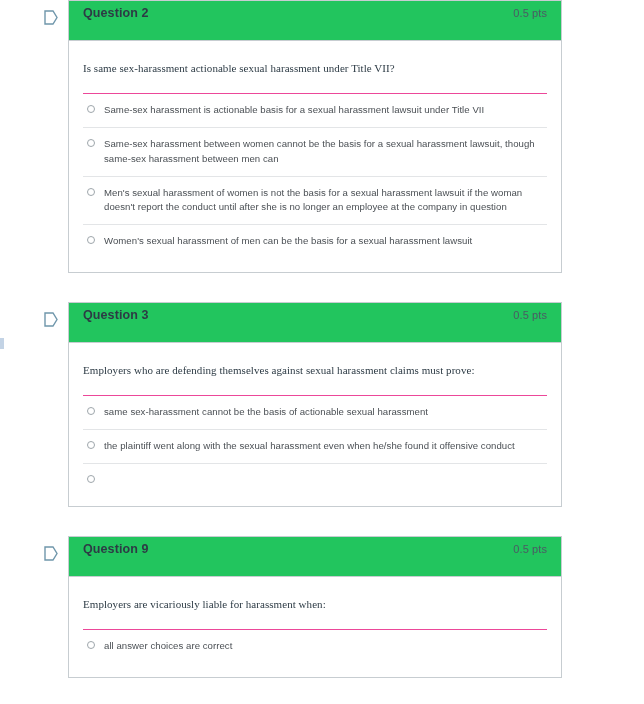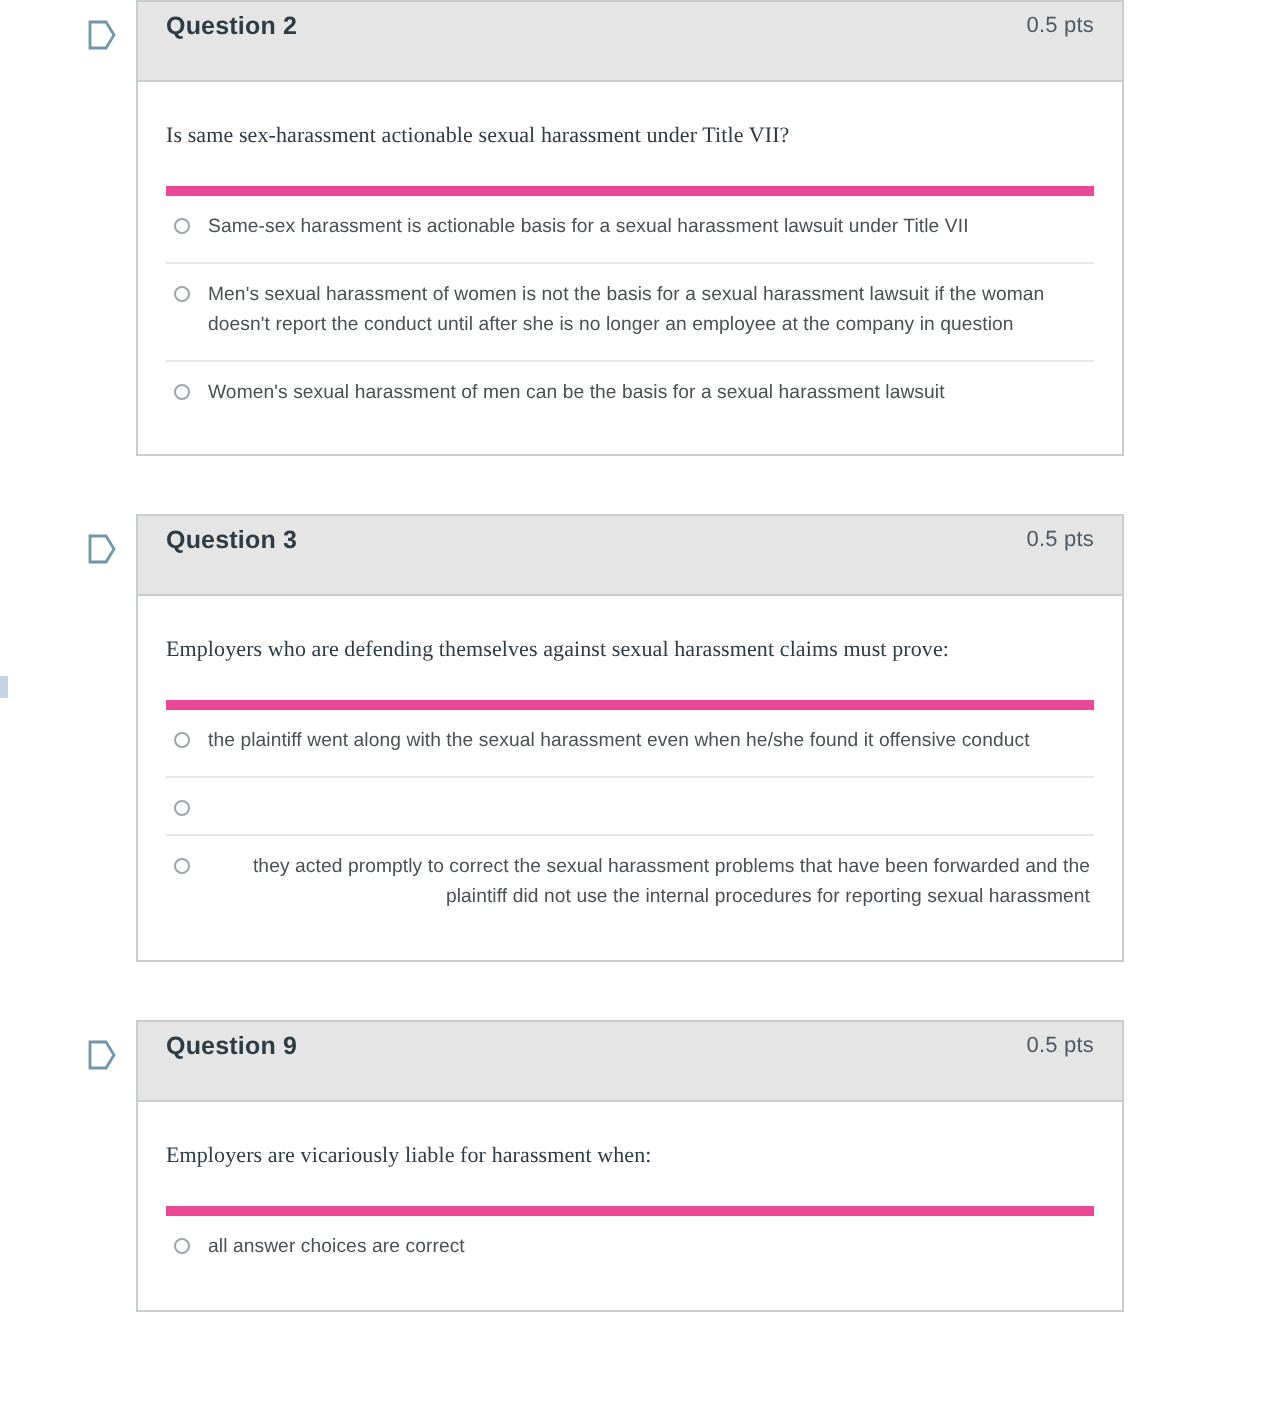--- a/index.html
+++ b/index.html
@@ -60,21 +60,21 @@
     margin-right: 82px;
     border: 1px solid #c7cdd1;
     background: #ffffff;
     box-sizing: border-box;
   }
 
   .question-header {
     display: flex;
     align-items: center;
     justify-content: space-between;
-    background: #e5e5e5;
+    background: #22c55e;
     border-bottom: 1px solid #c7cdd1;
     padding: 9px 14px 24px 14px;
     height: 40px;
     box-sizing: border-box;
   }
 
   .question-title {
     font-size: 12.5px;
     font-weight: bold;
     color: #2d3b45;
@@ -94,21 +94,21 @@
   .question-text {
     font-size: 11px;
     color: #2d3b45;
     line-height: 1.45;
     padding: 20px 0 16px 0;
     letter-spacing: .05px;
     font-family: Liberation Serif, serif;
   }
 
   .answers {
-    border-top: 5px solid #ec4899;
+    border-top: 1px solid #ec4899;
   }
 
   .answer-row {
     display: flex;
     align-items: flex-start;
     padding: 9px 2px 9px 4px;
     border-bottom: 1px solid #e3e5e7;
   }
   .answer-row:last-child {
     border-bottom: none;
@@ -153,20 +153,24 @@
           </div>
           <div class="question-body">
             <div class="question-text">Is same sex-harassment actionable sexual harassment under Title VII?</div>
             <div class="answers">
               <div class="answer-row">
                 <span class="radio"></span>
                 <span class="answer-text">Same-sex harassment is actionable basis for a sexual harassment lawsuit under Title VII</span>
               </div>
               <div class="answer-row">
                 <span class="radio"></span>
+                <span class="answer-text">Same-sex harassment between women cannot be the basis for a sexual harassment lawsuit, though same-sex harassment between men can</span>
+              </div>
+              <div class="answer-row">
+                <span class="radio"></span>
                 <span class="answer-text">Men's sexual harassment of women is not the basis for a sexual harassment lawsuit if the woman doesn't report the conduct until after she is no longer an employee at the company in question</span>
               </div>
               <div class="answer-row">
                 <span class="radio"></span>
                 <span class="answer-text">Women's sexual harassment of men can be the basis for a sexual harassment lawsuit</span>
               </div>
             </div>
           </div>
         </div>
       </div>
@@ -177,28 +181,28 @@
         <div class="question-box">
           <div class="question-header">
             <span class="question-title">Question 3</span>
             <span class="question-points">0.5 pts</span>
           </div>
           <div class="question-body">
             <div class="question-text">Employers who are defending themselves against sexual harassment claims must prove:</div>
             <div class="answers">
               <div class="answer-row">
                 <span class="radio"></span>
+                <span class="answer-text">same sex-harassment cannot be the basis of actionable sexual harassment</span>
+              </div>
+              <div class="answer-row">
+                <span class="radio"></span>
                 <span class="answer-text">the plaintiff went along with the sexual harassment even when he/she found it offensive conduct</span>
               </div>
               <div class="answer-row">
                 <span class="radio"></span>
-              </div>
-              <div class="answer-row">
-                <span class="radio"></span>
-                <span class="answer-text">they acted promptly to correct the sexual harassment problems that have been forwarded and the plaintiff did not use the internal procedures for reporting sexual harassment</span>
               </div>
             </div>
           </div>
         </div>
       </div>
       <div class="question-block">
         <span class="flag-icon"><svg viewBox="0 0 14 15" width="14" height="15" aria-hidden="true">
             <path d="M1 1 H9 L13 7.5 L9 14 H1 Z" fill="none" stroke="#6f96ab" stroke-width="1.4"></path>
           </svg></span>
         <div class="question-box">

